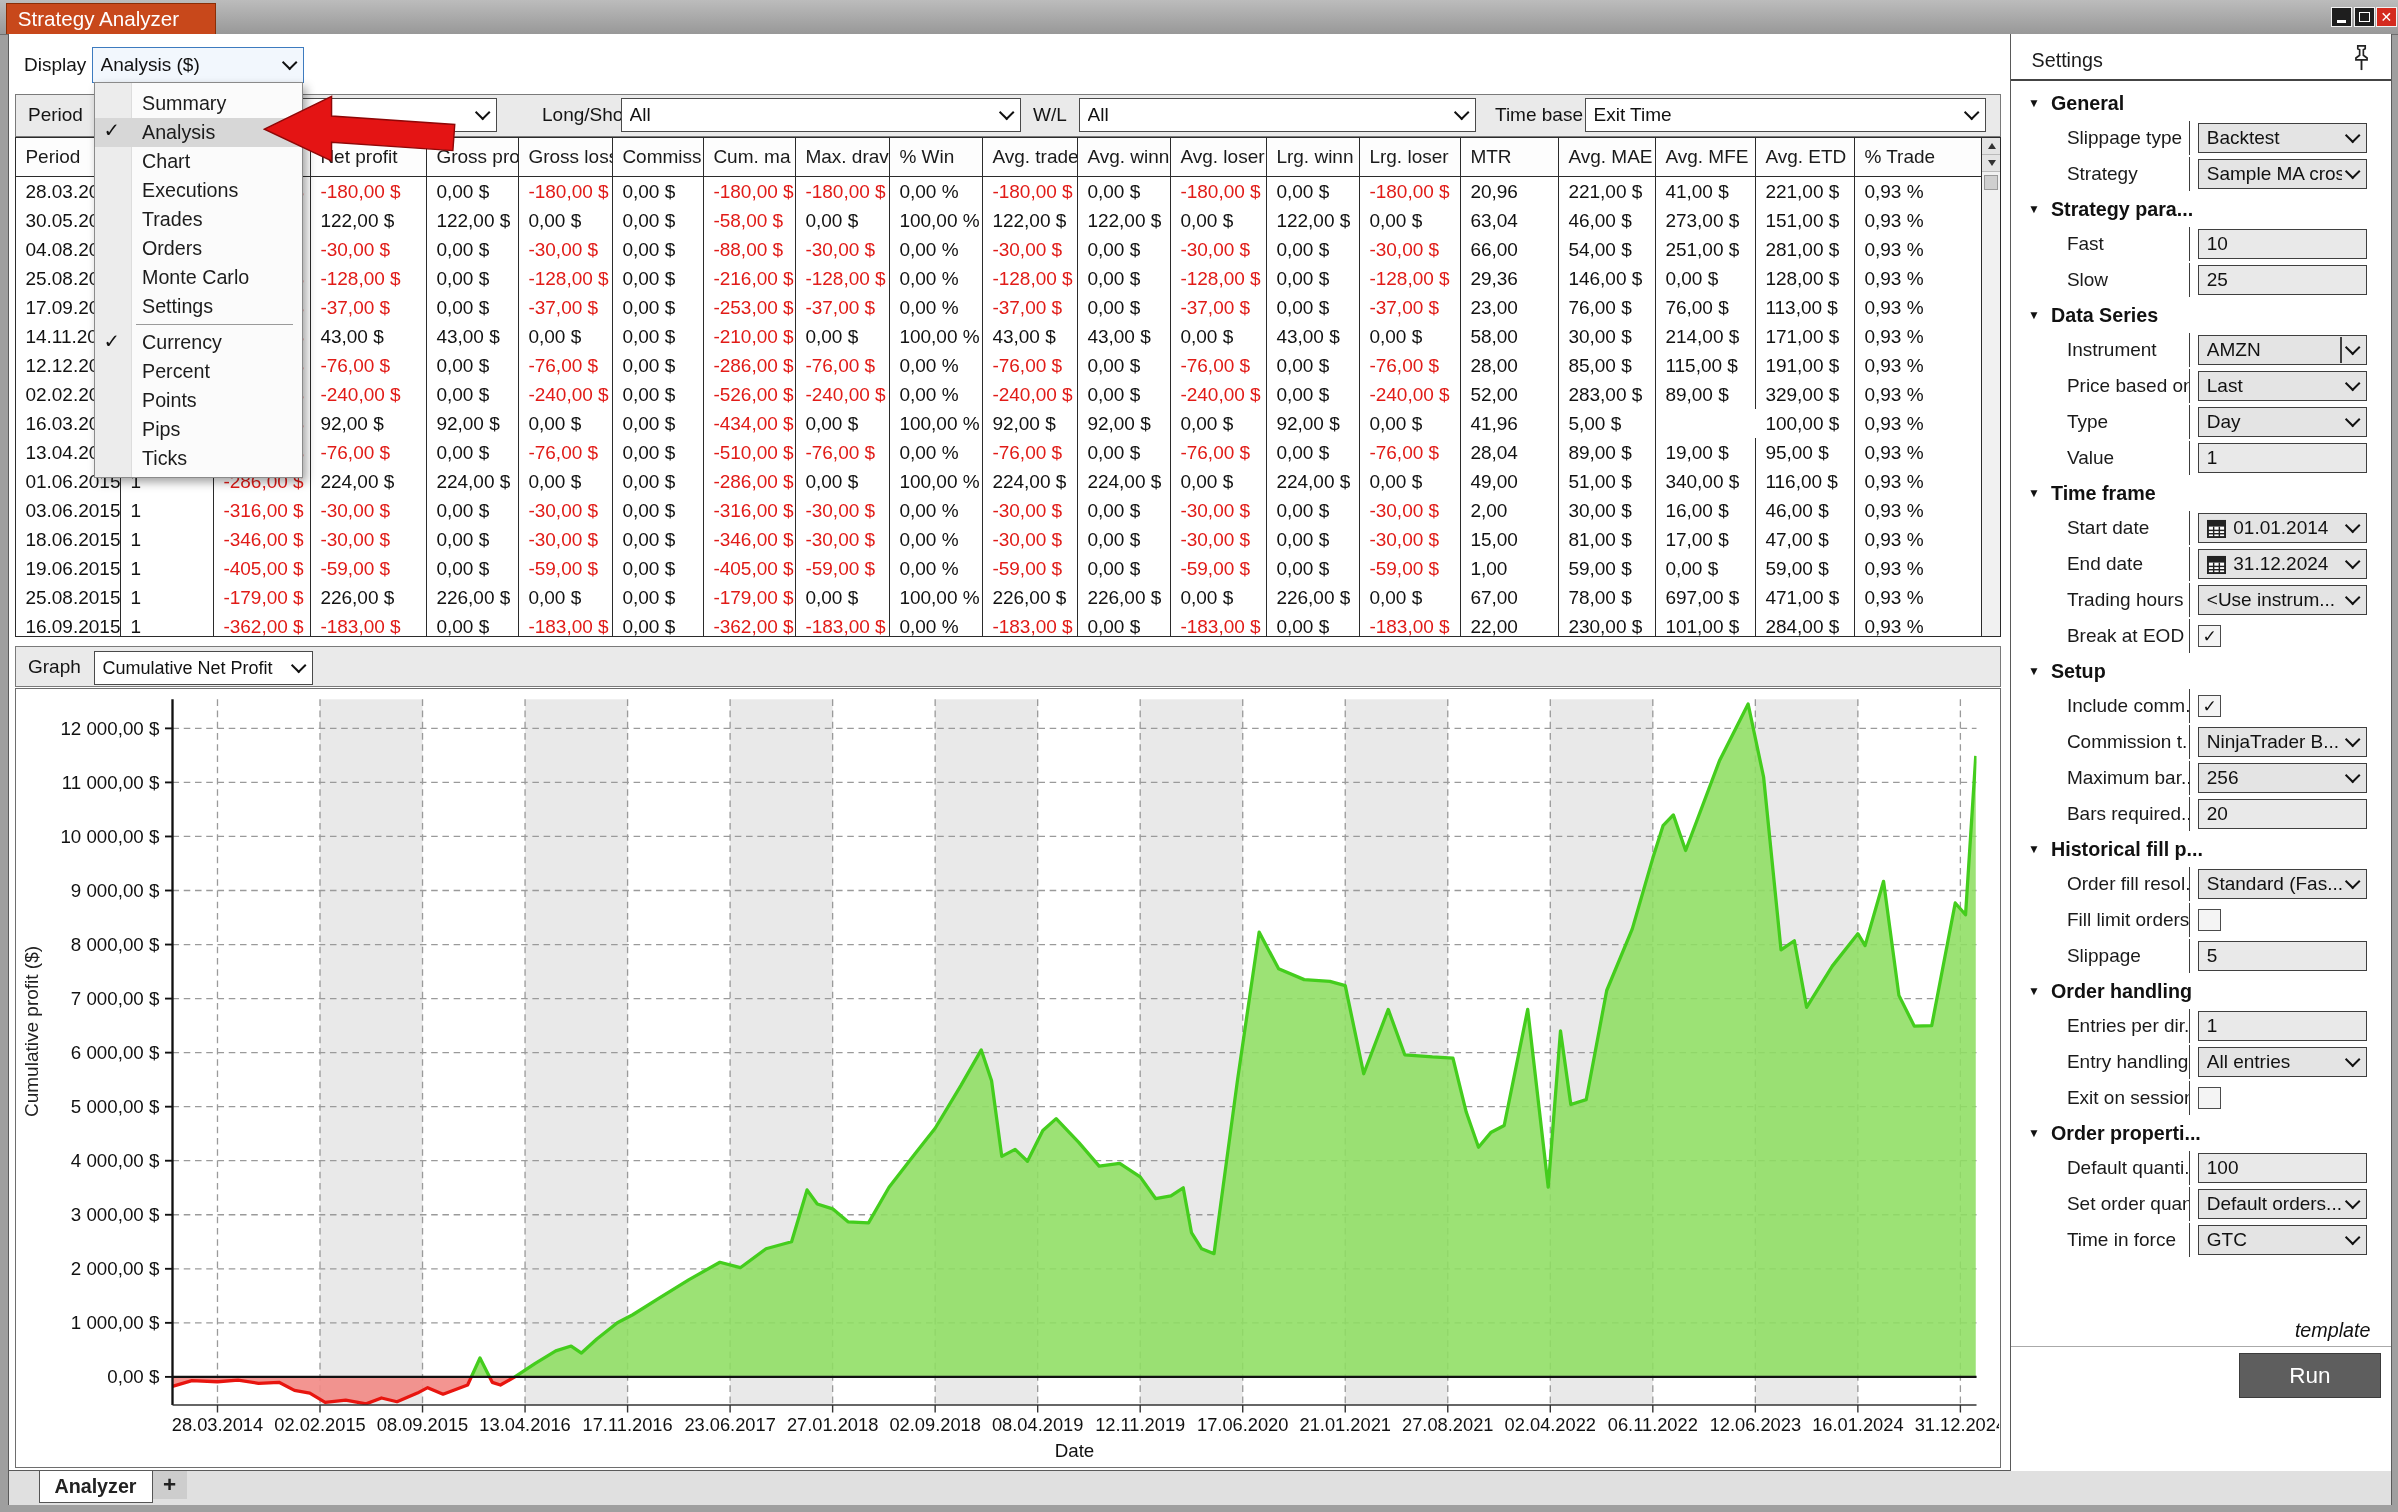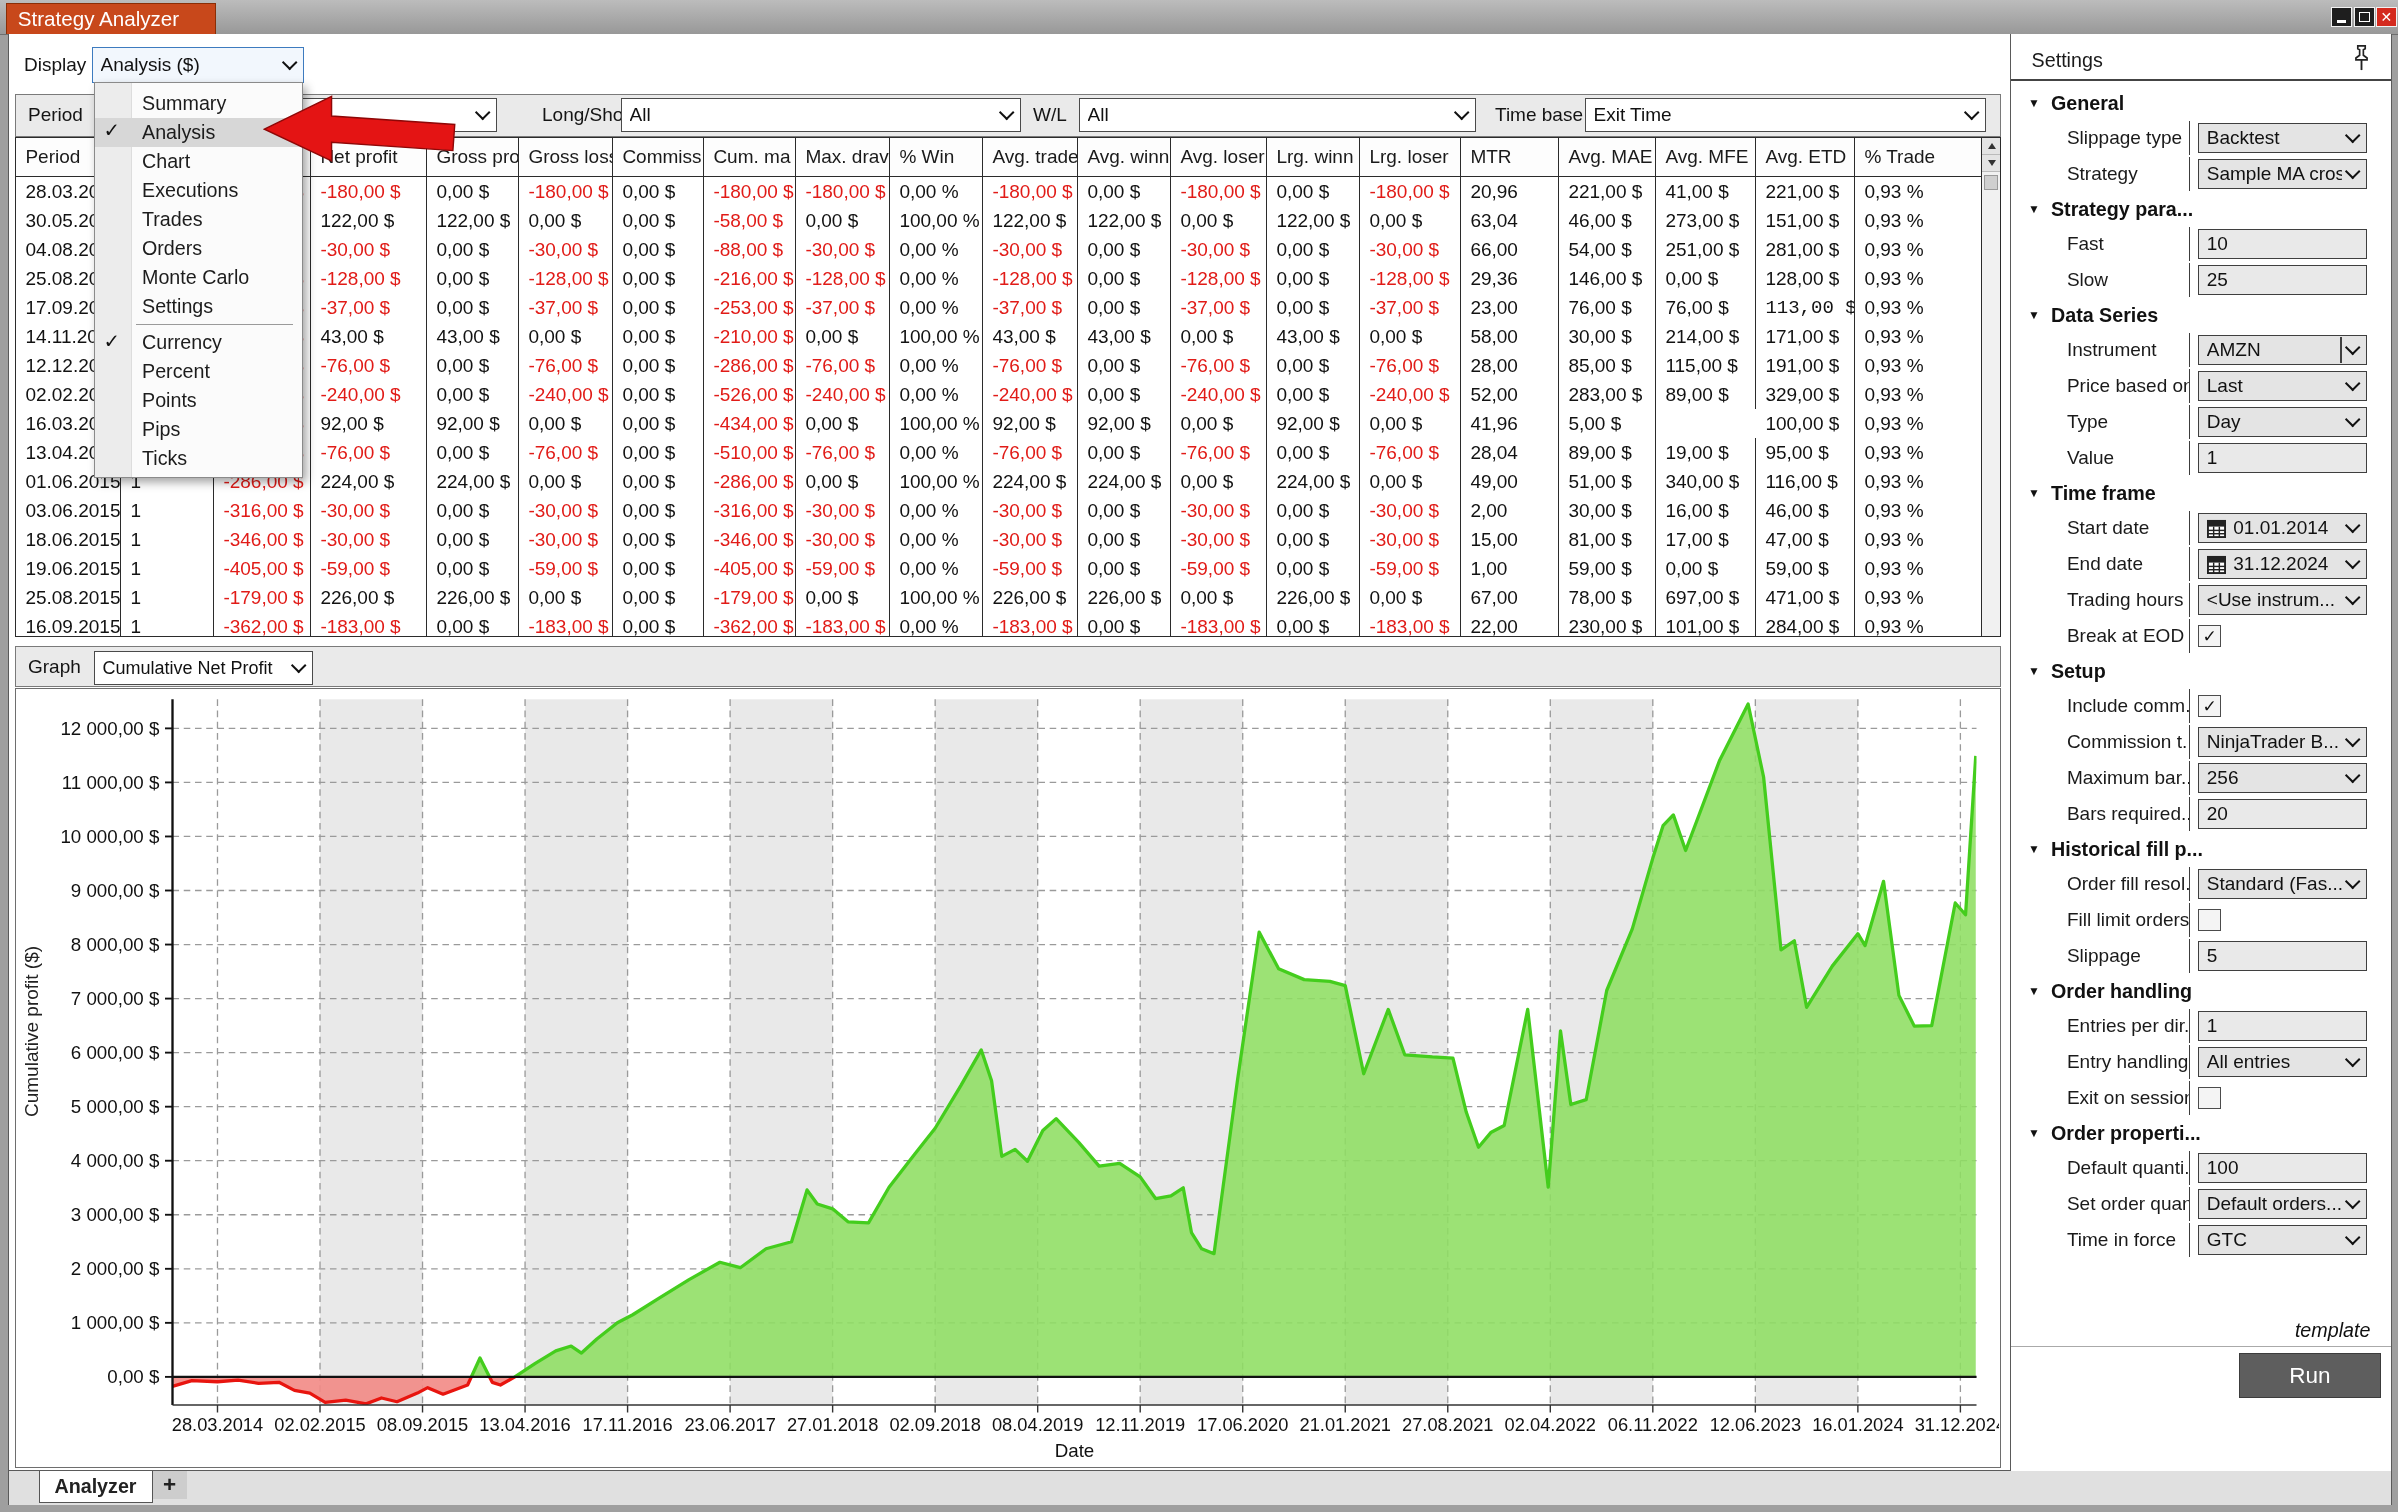--- a/index.html
+++ b/index.html
@@ -243,21 +243,21 @@
           <div class="tc neg" style="width: 94px;">-37,00 $</div>
           <div class="tc" style="width: 93px;">0,00 %</div>
           <div class="tc neg" style="width: 95px;">-37,00 $</div>
           <div class="tc" style="width: 93px;">0,00 $</div>
           <div class="tc neg" style="width: 96px;">-37,00 $</div>
           <div class="tc" style="width: 93px;">0,00 $</div>
           <div class="tc neg" style="width: 101px;">-37,00 $</div>
           <div class="tc" style="width: 98px;">23,00</div>
           <div class="tc" style="width: 97px;">76,00 $</div>
           <div class="tc" style="width: 100px;">76,00 $</div>
-          <div class="tc" style="width: 99px; font-family: Liberation Mono, monospace;">113,00 $</div>
+          <div class="tc" style="width: 99px;">113,00 $</div>
           <div class="tc" style="width: 127px;">0,93 %</div>
         </div>
         <div class="trow">
           <div class="tc" style="width: 105px;">14.11.2014</div>
           <div class="tc" style="width: 93px;">1</div>
           <div class="tc neg" style="width: 97px;">-210,00 $</div>
           <div class="tc" style="width: 116px;">43,00 $</div>
           <div class="tc" style="width: 92px;">43,00 $</div>
           <div class="tc" style="width: 94px;">0,00 $</div>
           <div class="tc" style="width: 91px;">0,00 $</div>

